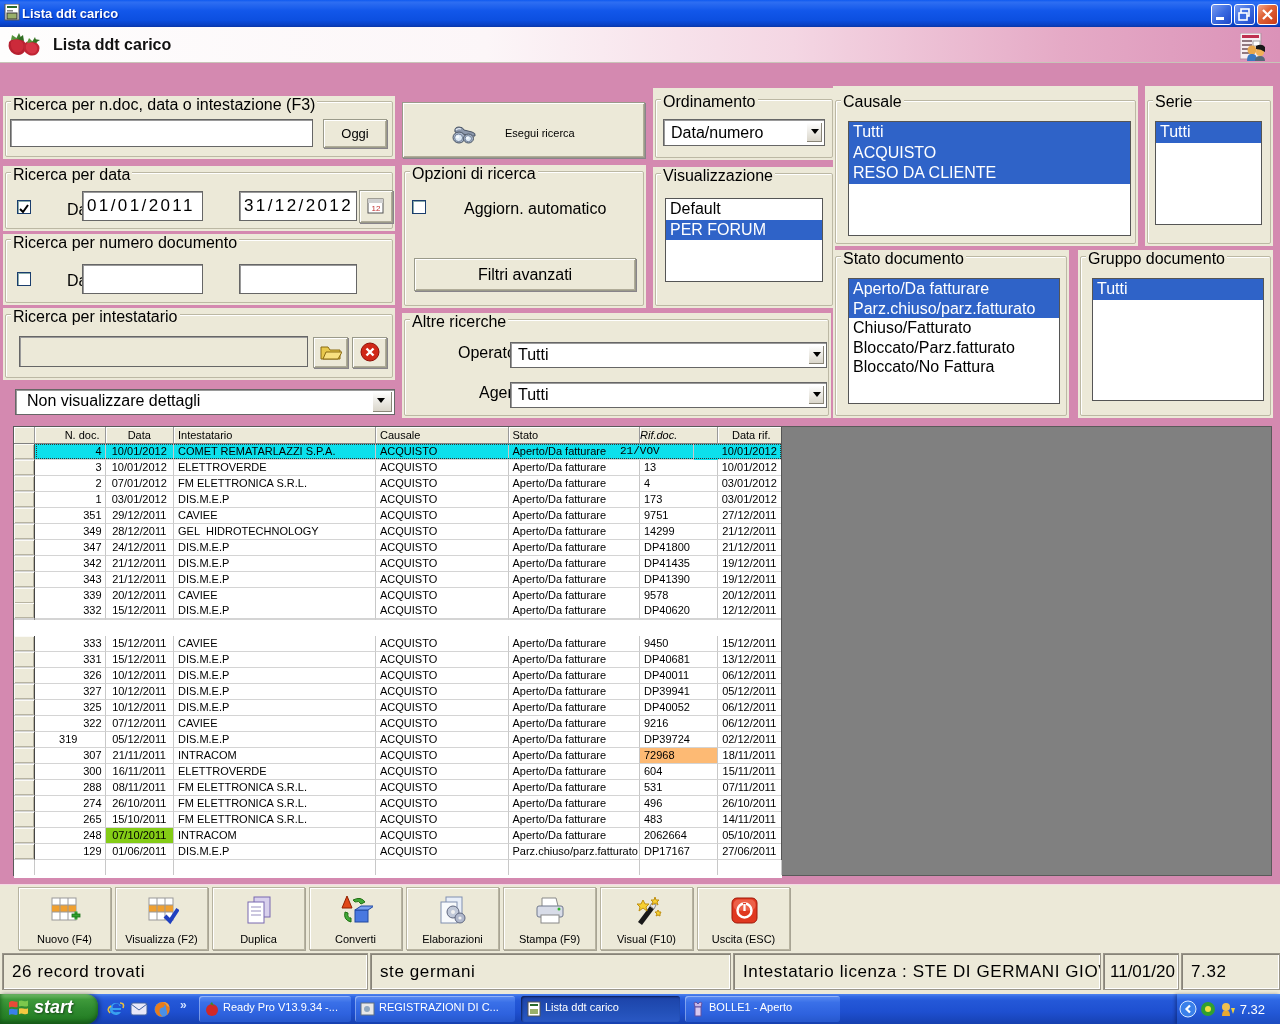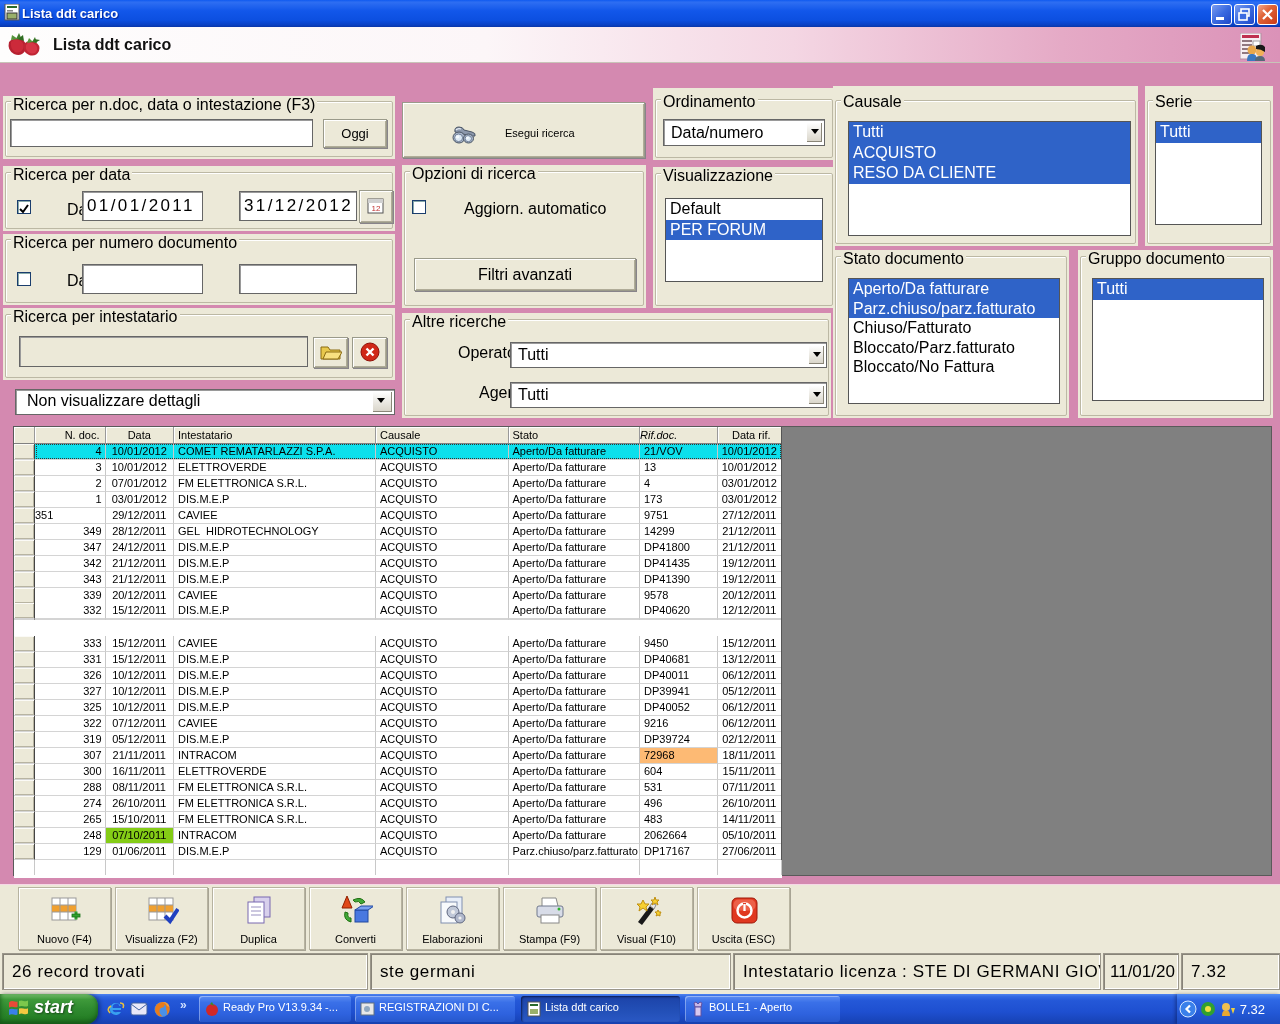--- a/index.html
+++ b/index.html
@@ -274,21 +274,21 @@
     <div class="th" style="left:626px;width:78px;text-align:left;font-style:italic;">Rif.doc.</div>
     <div class="th" style="left:704px;width:63.5px;text-align:center;padding-left:4px;">Data rif.</div>
     <div style="position:absolute;left:0;top:17px;width:767.5px;height:434px;background:#fff;"></div>
     <div class="tr" style="left:0;top:17px;width:767.5px;background:#0ce0ec">
       <div class="td selcol" style="left:0;width:21px;background:#ece9d8;"></div>
       <div class="td" style="left:21px;width:70.5px;background:#0ce0ec;text-align:right;padding-right:3px;">4</div>
       <div class="td" style="left:91.5px;width:68.5px;background:#0ce0ec;text-align:center;">10/01/2012</div>
       <div class="td" style="left:160px;width:202px;background:#0ce0ec;padding-left:4px;">COMET REMATARLAZZI S.P.A.</div>
       <div class="td" style="left:362px;width:132.5px;background:#0ce0ec;padding-left:4px;">ACQUISTO</div>
       <div class="td" style="left:494.5px;width:131.5px;background:#0ce0ec;padding-left:4px;">Aperto/Da fatturare</div>
-      <div class="td" style="left:626px;width:78px;background:#0ce0ec;padding-left:4px;">21/VOV</div>
+      <div class="td" style="left:602px;width:78px;background:#0ce0ec;padding-left:4px;font-family:Liberation Mono, monospace;">21/VOV</div>
       <div class="td" style="left:704px;width:63.5px;background:#0ce0ec;text-align:center;">10/01/2012</div>
     </div>
     <div class="tr" style="left:0;top:33px;width:767.5px;background:#fff">
       <div class="td selcol" style="left:0;width:21px;background:#ece9d8;"></div>
       <div class="td" style="left:21px;width:70.5px;background:#fff;text-align:right;padding-right:3px;">3</div>
       <div class="td" style="left:91.5px;width:68.5px;background:#fff;text-align:center;">10/01/2012</div>
       <div class="td" style="left:160px;width:202px;background:#fff;padding-left:4px;">ELETTROVERDE</div>
       <div class="td" style="left:362px;width:132.5px;background:#fff;padding-left:4px;">ACQUISTO</div>
       <div class="td" style="left:494.5px;width:131.5px;background:#fff;padding-left:4px;">Aperto/Da fatturare</div>
       <div class="td" style="left:626px;width:78px;background:#fff;padding-left:4px;">13</div>
@@ -309,21 +309,21 @@
       <div class="td" style="left:21px;width:70.5px;background:#fff;text-align:right;padding-right:3px;">1</div>
       <div class="td" style="left:91.5px;width:68.5px;background:#fff;text-align:center;">03/01/2012</div>
       <div class="td" style="left:160px;width:202px;background:#fff;padding-left:4px;">DIS.M.E.P</div>
       <div class="td" style="left:362px;width:132.5px;background:#fff;padding-left:4px;">ACQUISTO</div>
       <div class="td" style="left:494.5px;width:131.5px;background:#fff;padding-left:4px;">Aperto/Da fatturare</div>
       <div class="td" style="left:626px;width:78px;background:#fff;padding-left:4px;">173</div>
       <div class="td" style="left:704px;width:63.5px;background:#fff;text-align:center;">03/01/2012</div>
     </div>
     <div class="tr" style="left:0;top:81px;width:767.5px;background:#fff">
       <div class="td selcol" style="left:0;width:21px;background:#ece9d8;"></div>
-      <div class="td" style="left:21px;width:70.5px;background:#fff;padding-right:3px;">351</div>
+      <div class="td" style="left:21px;width:70.5px;background:#fff;text-align:right;padding-right:3px;">351</div>
       <div class="td" style="left:91.5px;width:68.5px;background:#fff;text-align:center;">29/12/2011</div>
       <div class="td" style="left:160px;width:202px;background:#fff;padding-left:4px;">CAVIEE</div>
       <div class="td" style="left:362px;width:132.5px;background:#fff;padding-left:4px;">ACQUISTO</div>
       <div class="td" style="left:494.5px;width:131.5px;background:#fff;padding-left:4px;">Aperto/Da fatturare</div>
       <div class="td" style="left:626px;width:78px;background:#fff;padding-left:4px;">9751</div>
       <div class="td" style="left:704px;width:63.5px;background:#fff;text-align:center;">27/12/2011</div>
     </div>
     <div class="tr" style="left:0;top:97px;width:767.5px;background:#fff">
       <div class="td selcol" style="left:0;width:21px;background:#ece9d8;"></div>
       <div class="td" style="left:21px;width:70.5px;background:#fff;text-align:right;padding-right:3px;">349</div>
@@ -449,21 +449,21 @@
       <div class="td" style="left:21px;width:70.5px;background:#fff;text-align:right;padding-right:3px;">322</div>
       <div class="td" style="left:91.5px;width:68.5px;background:#fff;text-align:center;">07/12/2011</div>
       <div class="td" style="left:160px;width:202px;background:#fff;padding-left:4px;">CAVIEE</div>
       <div class="td" style="left:362px;width:132.5px;background:#fff;padding-left:4px;">ACQUISTO</div>
       <div class="td" style="left:494.5px;width:131.5px;background:#fff;padding-left:4px;">Aperto/Da fatturare</div>
       <div class="td" style="left:626px;width:78px;background:#fff;padding-left:4px;">9216</div>
       <div class="td" style="left:704px;width:63.5px;background:#fff;text-align:center;">06/12/2011</div>
     </div>
     <div class="tr" style="left:0;top:305px;width:767.5px;background:#fff">
       <div class="td selcol" style="left:0;width:21px;background:#ece9d8;"></div>
-      <div class="td" style="left:21px;width:70.5px;background:#fff;text-align:right;padding-right:3px;">319</div>
+      <div class="td" style="left:21px;width:70.5px;background:#fff;text-align:center;padding-right:3px;">319</div>
       <div class="td" style="left:91.5px;width:68.5px;background:#fff;text-align:center;">05/12/2011</div>
       <div class="td" style="left:160px;width:202px;background:#fff;padding-left:4px;">DIS.M.E.P</div>
       <div class="td" style="left:362px;width:132.5px;background:#fff;padding-left:4px;">ACQUISTO</div>
       <div class="td" style="left:494.5px;width:131.5px;background:#fff;padding-left:4px;">Aperto/Da fatturare</div>
       <div class="td" style="left:626px;width:78px;background:#fff;padding-left:4px;">DP39724</div>
       <div class="td" style="left:704px;width:63.5px;background:#fff;text-align:center;">02/12/2011</div>
     </div>
     <div class="tr" style="left:0;top:321px;width:767.5px;background:#fff">
       <div class="td selcol" style="left:0;width:21px;background:#ece9d8;"></div>
       <div class="td" style="left:21px;width:70.5px;background:#fff;text-align:right;padding-right:3px;">307</div>

